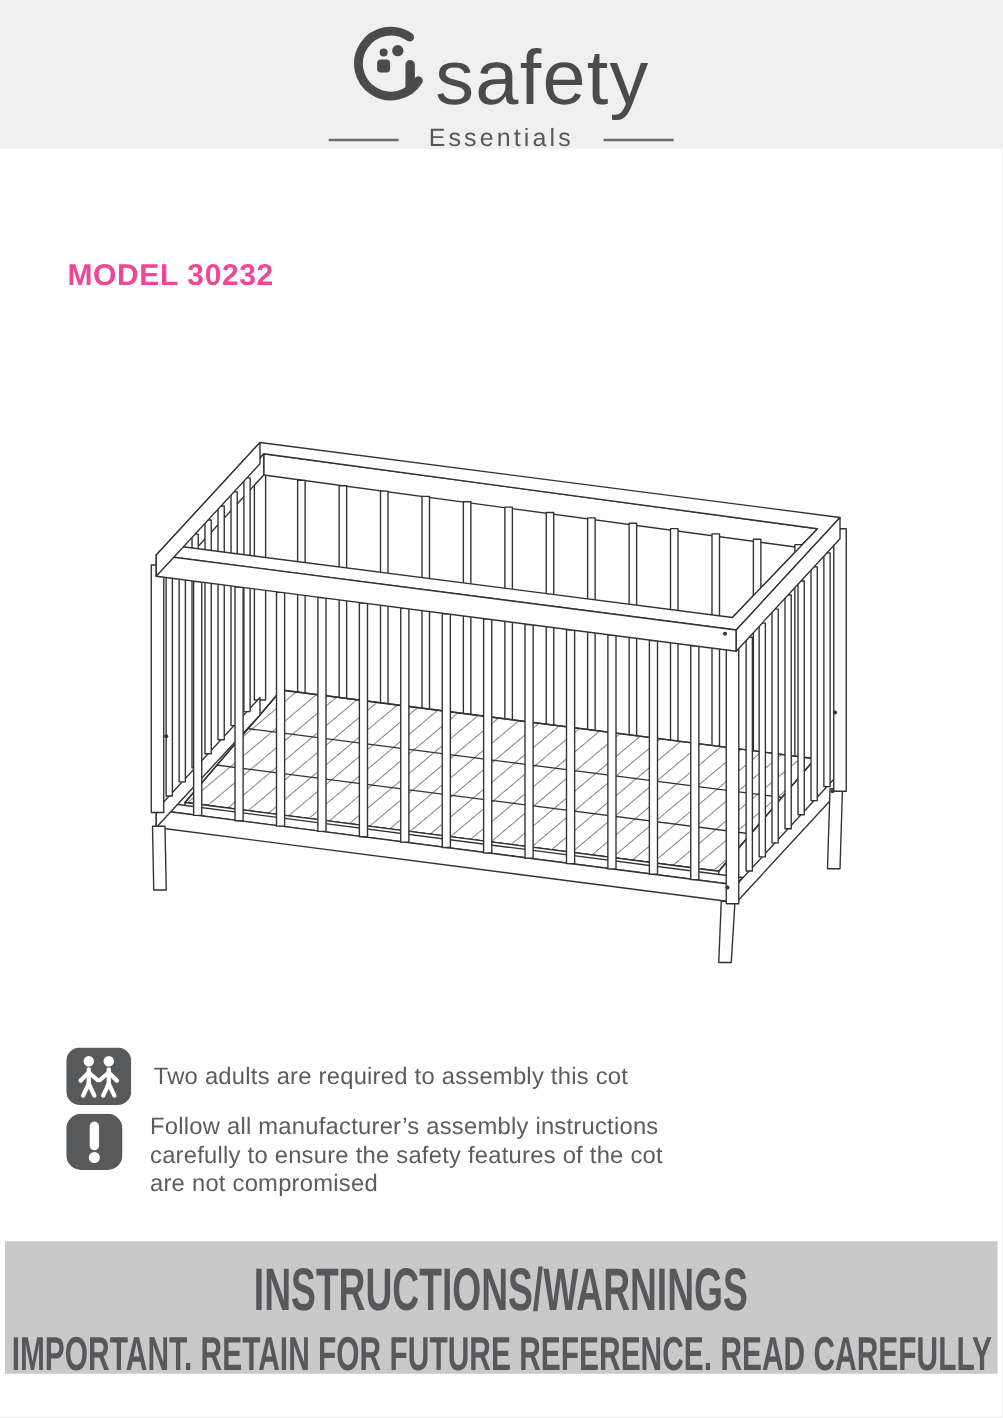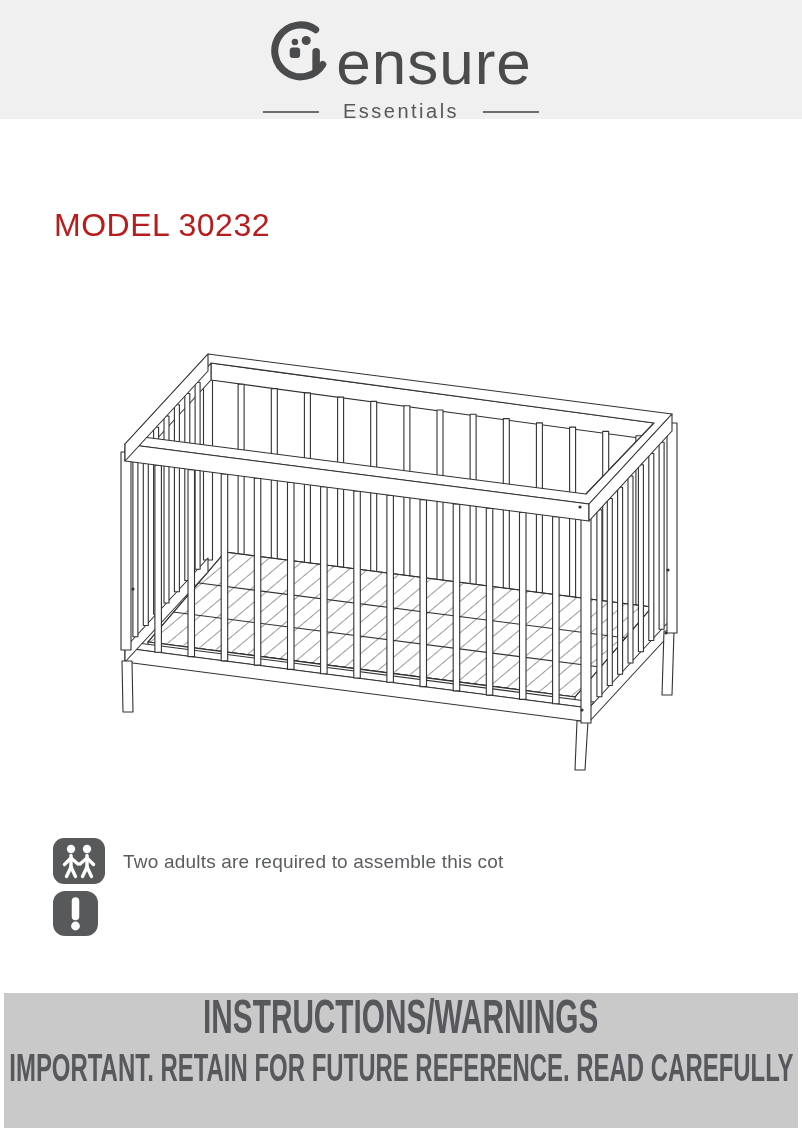--- a/index.html
+++ b/index.html
@@ -12,35 +12,35 @@
   #header{position:absolute;left:0;top:0;width:802px;height:119px;background:#f1f0f0;}
   #logo{position:absolute;left:50%;top:16px;transform:translateX(-50%);display:flex;flex-direction:column;align-items:center;}
   #logo-row{display:flex;align-items:flex-end;}
   #logo-g{margin-bottom:12px;}
   #logo-word{font-size:62px;line-height:1;color:#4a4b4d;letter-spacing:1px;font-weight:400;}
   #logo-sub-row{display:flex;align-items:center;gap:24px;margin-top:6px;}
   .sub-line{width:56px;height:2px;background:#6a6c6e;}
   #logo-sub{font-size:20px;color:#56585b;letter-spacing:2.5px;font-weight:400;}
   
   #title{position:absolute;left:52px;top:135px;font-size:58px;font-weight:700;letter-spacing:-1px;color:#54575a;line-height:1;}
-  #model{position:absolute;left:54px;top:209px;font-size:32px;font-weight:400;color:#b91c1c;line-height:1;letter-spacing:0.5px;}
+  #model{position:absolute;left:54px;top:209px;font-size:24px;font-weight:700;color:#ec4899;line-height:1;letter-spacing:0.5px;}
   
   #cot-art{position:absolute;left:0;top:0;width:802px;height:1134px;}
   
   .note-row{position:absolute;left:53px;display:flex;align-items:flex-start;}
   #note-1{top:838px;}
   #note-2{top:891px;}
   .note-icon{flex:0 0 auto;}
   .note-text{color:#5a5d5f;font-size:19px;line-height:23px;letter-spacing:0.2px;width:420px;}
   #note-1 .note-text{margin-left:18px;margin-top:12px;}
   #note-2 .note-text{margin-left:22px;margin-top:-1px;}
   
   #banner{
-    position:absolute;left:4px;top:993px;width:794px;height:135px;background:#c9c9ca;
-    display:flex;flex-direction:column;align-items:center;
+    position:absolute;left:4px;top:993px;width:794px;height:106px;background:#c9c9ca;
+    display:flex;flex-direction:column;align-items:center;padding-top:16px;
   }
   #banner-line1{
     font-size:48px;font-weight:700;color:#56585b;line-height:1.0;display:inline-block;
     transform:scaleX(0.62);transform-origin:center;white-space:nowrap;
   }
   #banner-line2{
     margin-top:8px;font-size:38px;font-weight:700;color:#56585b;line-height:1.0;display:inline-block;
     transform:scaleX(0.63);transform-origin:center;white-space:nowrap;
   }
 </style>
@@ -52,21 +52,21 @@
   <div id="header">
     <div id="logo">
       <div id="logo-row">
         <svg id="logo-g" width="66" height="66" viewBox="0 0 70 70">
           <path d="M48.5,14.5 A27.5,27.5 0 1 0 56,51.5" fill="none" stroke="#4a4b4d" stroke-width="7.5" stroke-linecap="round"></path>
           <line x1="49" y1="38" x2="49" y2="57.5" stroke="#4a4b4d" stroke-width="8" stroke-linecap="round"></line>
           <circle cx="26.5" cy="27.5" r="3.4" fill="#4a4b4d"></circle>
           <circle cx="38.5" cy="26" r="4.8" fill="#4a4b4d"></circle>
           <rect x="21" y="33.5" width="11" height="11" rx="3.2" fill="#4a4b4d"></rect>
         </svg>
-        <span id="logo-word">ensure</span>
+        <span id="logo-word">safety</span>
       </div>
       <div id="logo-sub-row">
         <span class="sub-line"></span>
         <span id="logo-sub">Essentials</span>
         <span class="sub-line"></span>
       </div>
     </div>
   </div>
 
   <div id="model">MODEL 30232</div>
@@ -187,29 +187,30 @@
           <line x1="18" y1="29" x2="22.5" y2="38.5"></line>
         <line x1="34" y1="17.5" x2="34" y2="29"></line>
         <line x1="34" y1="20" x2="27" y2="26"></line>
           <line x1="34" y1="20" x2="40.5" y2="26.5"></line>
         <line x1="34" y1="29" x2="29.5" y2="38.5"></line>
           <line x1="34" y1="29" x2="38.5" y2="38.5"></line>
       </g>
       <circle cx="18" cy="11" r="4.2" fill="#ffffff"></circle>
       <circle cx="34" cy="11" r="4.2" fill="#ffffff"></circle>
     </svg>
-    <div class="note-text">Two adults are required to assemble this cot</div>
+    <div class="note-text">Two adults are required to assembly this cot</div>
   </div>
 
   <div class="note-row" id="note-2">
     <svg class="note-icon" width="45" height="45" viewBox="0 0 45 45">
       <rect x="0" y="0" width="45" height="45" rx="12" fill="#58595b"></rect>
       <line x1="22.5" y1="10" x2="22.5" y2="25.5" stroke="#ffffff" stroke-width="7.5" stroke-linecap="round"></line>
       <circle cx="22.5" cy="35" r="4.4" fill="#ffffff"></circle>
     </svg>
+    <div class="note-text">Follow all manufacturer’s assembly instructions carefully to ensure the safety features of the cot are not compromised</div>
   </div>
 
   <div id="banner">
     <span id="banner-line1">INSTRUCTIONS/WARNINGS</span>
     <span id="banner-line2">IMPORTANT. RETAIN FOR FUTURE REFERENCE. READ CAREFULLY</span>
   </div>
 
 </div>
 
 </body></html>

